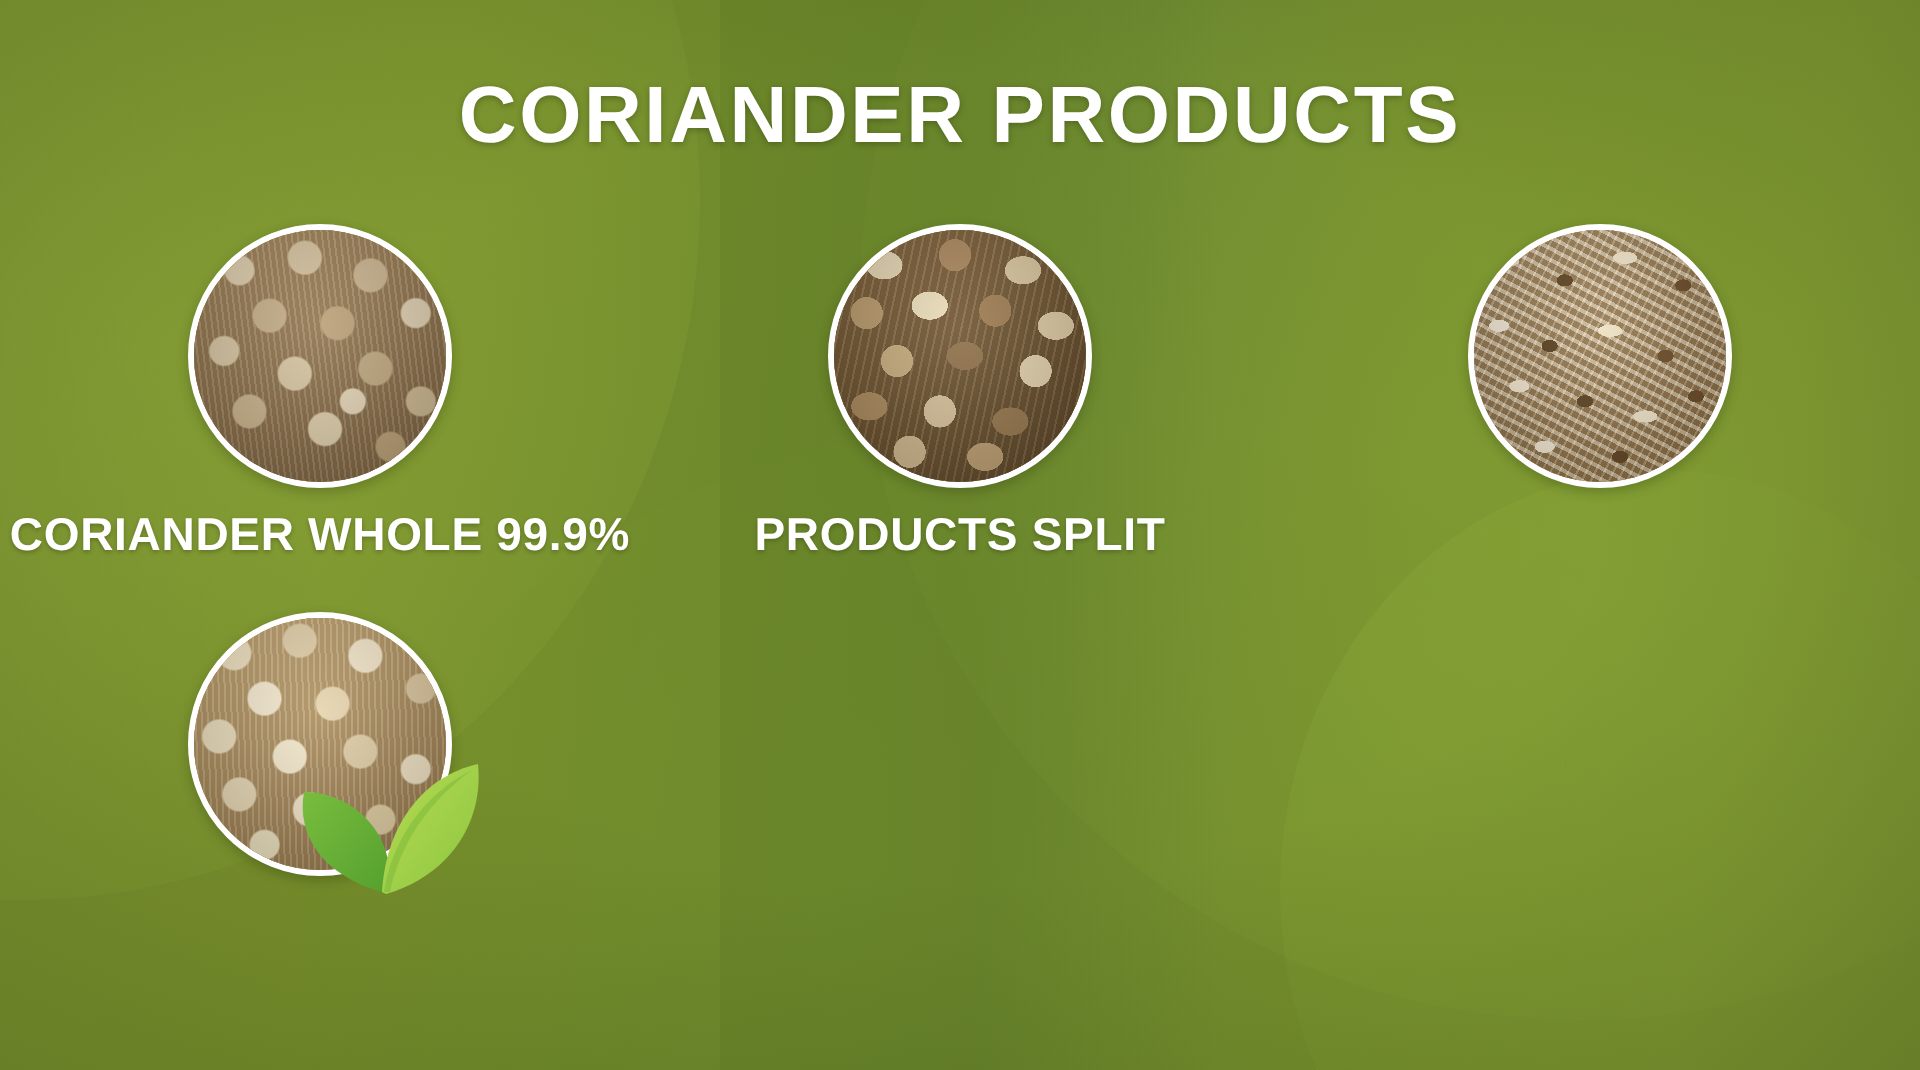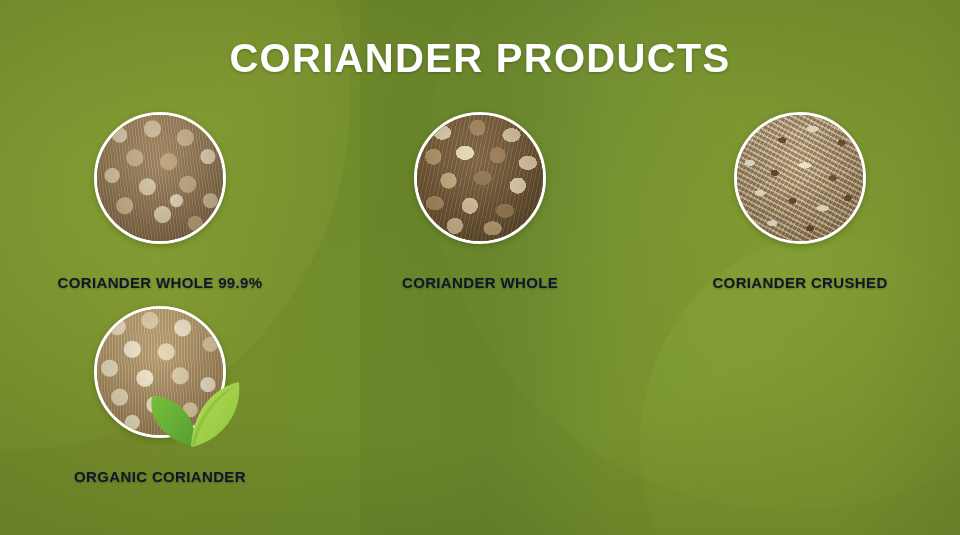--- a/index.html
+++ b/index.html
@@ -264,23 +264,23 @@
     right: -16px;
     bottom: -14px;
     width: 96px;
     height: 86px;
     pointer-events: none;
   }
   .leaf-badge svg { width:100%; height:100%; display:block; }
 
   
   .caption {
-    margin-top: 30px;
-    color: #0f172a;
-    font-size: 15px;
+    margin-top: 10px;
+    color: #ffffff;
+    font-size: 23px;
     font-weight: 700;
     letter-spacing: 0.35px;
     text-align: center;
     white-space: nowrap;
     text-shadow: 0 1px 2px rgba(30,44,8,0.32);
   }
 </style>
 </head>
 <body>
 
@@ -306,31 +306,30 @@
       </div>
       <div class="caption">CORIANDER WHOLE 99.9%</div>
     </div>
 
     <div class="cell">
       <div class="disc-wrap">
         <div class="disc">
           <div class="tex tex-split"></div>
         </div>
       </div>
-      <div class="caption">CORIANDER WHOLE</div>
+      <div class="caption">PRODUCTS SPLIT</div>
     </div>
 
 
     <div class="cell">
       <div class="disc-wrap">
         <div class="disc">
           <div class="tex tex-crushed"></div>
         </div>
       </div>
-      <div class="caption">CORIANDER CRUSHED</div>
     </div>
 
 
     <div class="cell">
       <div class="disc-wrap">
         <div class="disc">
           <div class="tex tex-organic"></div>
         </div>
         <div class="leaf-badge">
           <svg viewBox="0 0 96 86" xmlns="http://www.w3.org/2000/svg">
@@ -346,17 +345,16 @@
             </defs>
 
             <path d="M45 80 C16 72 2 52 6 30 C26 30 44 44 48 64 Z" fill="url(#lgLeft)"></path>
 
             <path d="M45 80 C47 46 66 22 93 16 C96 46 78 72 47 81 Z" fill="url(#lgRight)"></path>
 
             <path d="M46 80 C50 54 66 31 90 19 C68 35 54 56 49 80 Z" fill="#7db93a" opacity="0.55"></path>
           </svg>
         </div>
       </div>
-      <div class="caption">ORGANIC CORIANDER</div>
     </div>
 
   </div>
 </div>
 
 </body></html>

